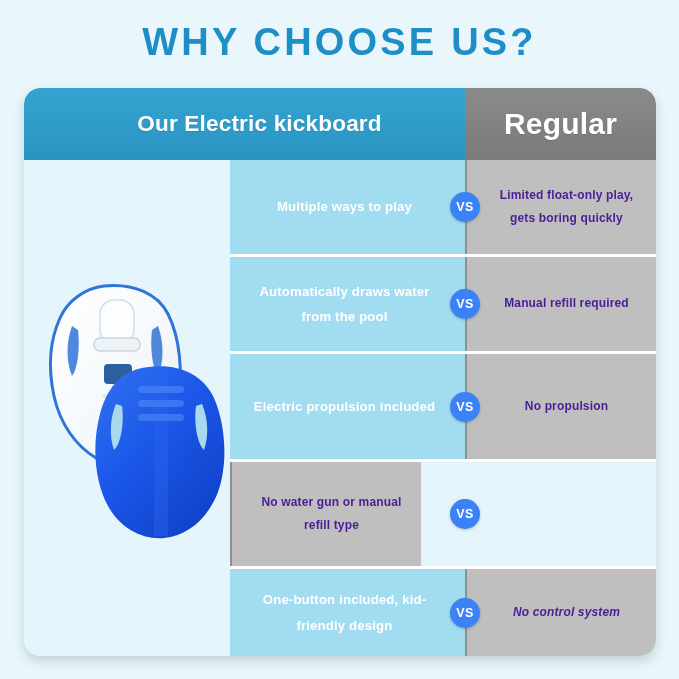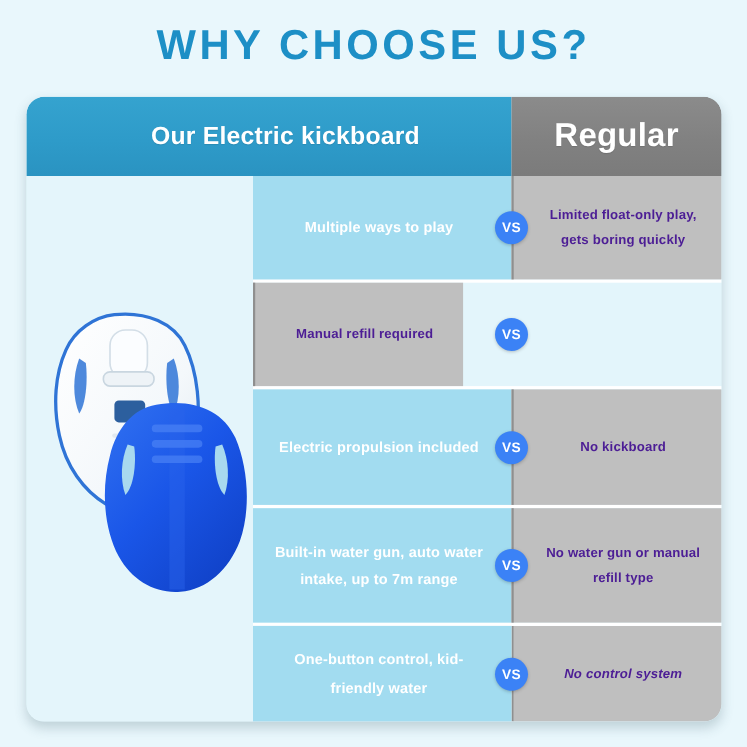--- a/index.html
+++ b/index.html
@@ -278,49 +278,49 @@
           <div class="cell-ours">
             <p>Multiple ways to play</p>
           </div>
           <div class="cell-reg">
             <p>Limited float-only play, gets boring quickly</p>
           </div>
           <div class="vs-badge">VS</div>
         </div>
 
         <div class="row" style="height:97px">
+          <div class="cell-ours">
+            <p>Automatically draws water from the pool</p>
+          </div>
           <div class="cell-reg">
             <p>Manual refill required</p>
           </div>
           <div class="vs-badge">VS</div>
         </div>
 
         <div class="row" style="height:108px">
           <div class="cell-ours">
             <p>Electric propulsion included</p>
           </div>
           <div class="cell-reg">
-            <p>No kickboard</p>
+            <p>No propulsion</p>
           </div>
           <div class="vs-badge">VS</div>
         </div>
 
         <div class="row" style="height:107px">
-          <div class="cell-ours">
-            <p>Built-in water gun, auto water intake, up to 7m range</p>
-          </div>
           <div class="cell-reg">
             <p>No water gun or manual refill type</p>
           </div>
           <div class="vs-badge">VS</div>
         </div>
 
         <div class="row" style="height:87px">
           <div class="cell-ours">
-            <p>One-button control, kid-friendly water</p>
+            <p>One-button included, kid-friendly design</p>
           </div>
           <div class="cell-reg">
             <p>No control system</p>
           </div>
           <div class="vs-badge">VS</div>
         </div>
 
       </div>
     </div>
   </div>

